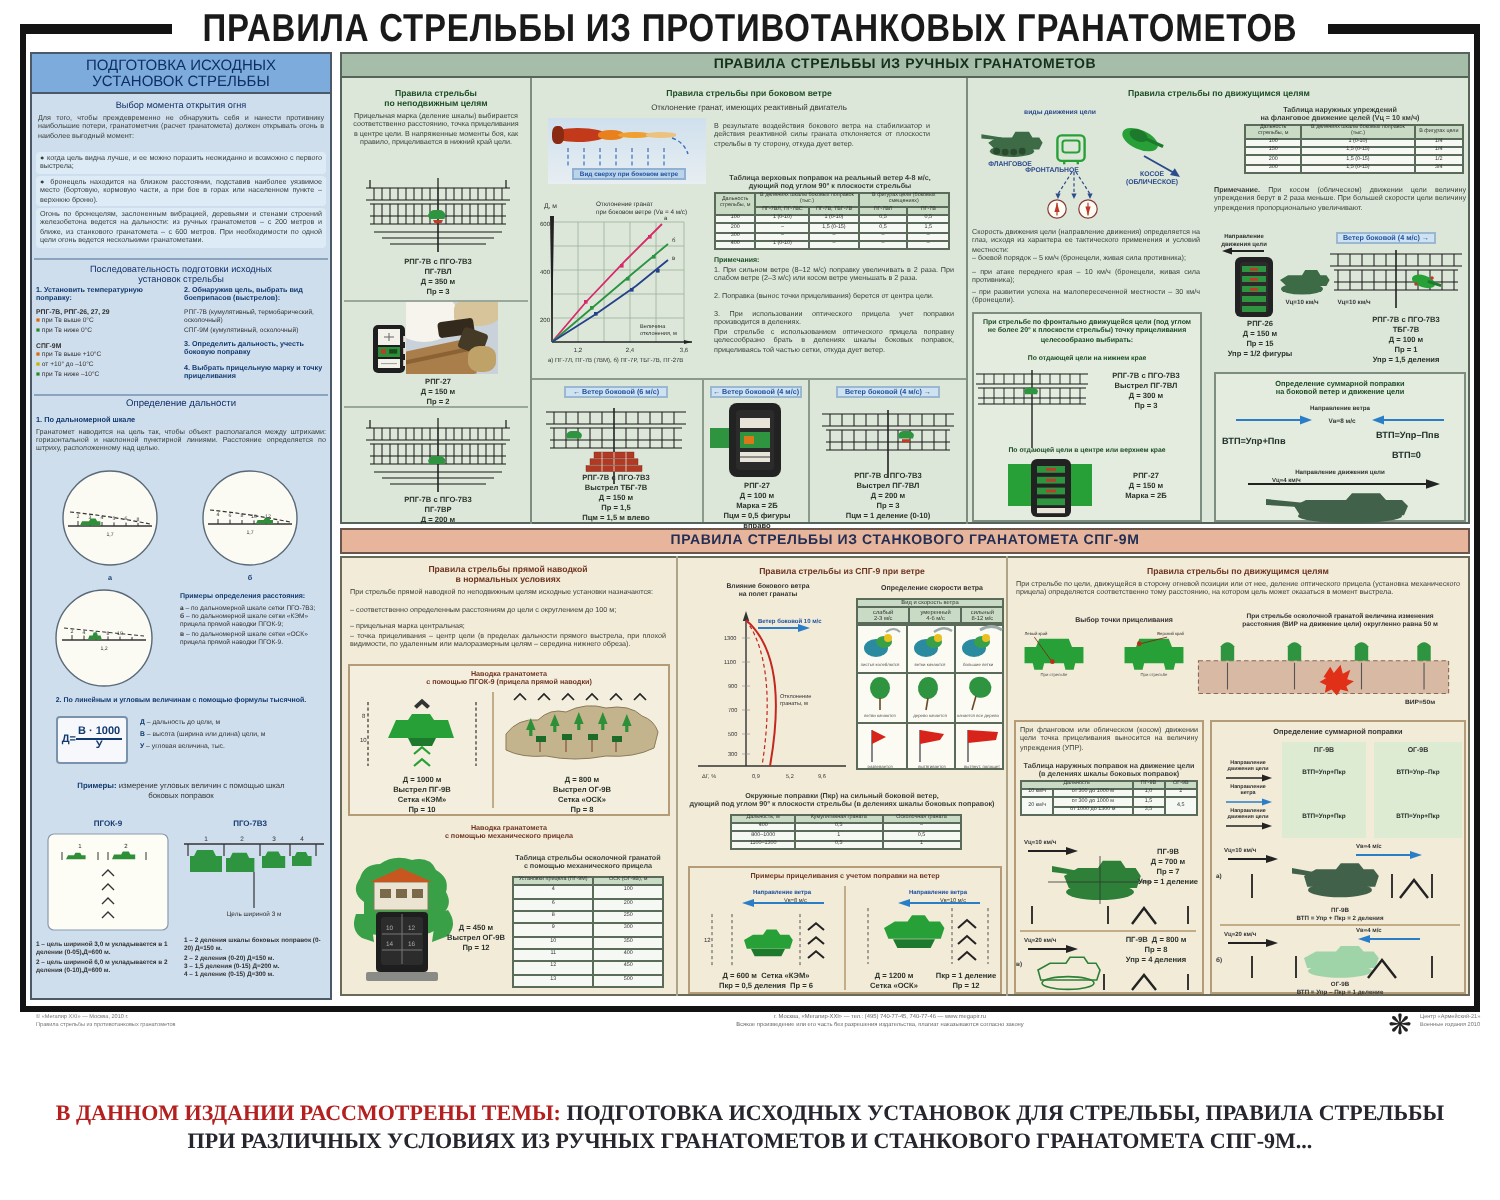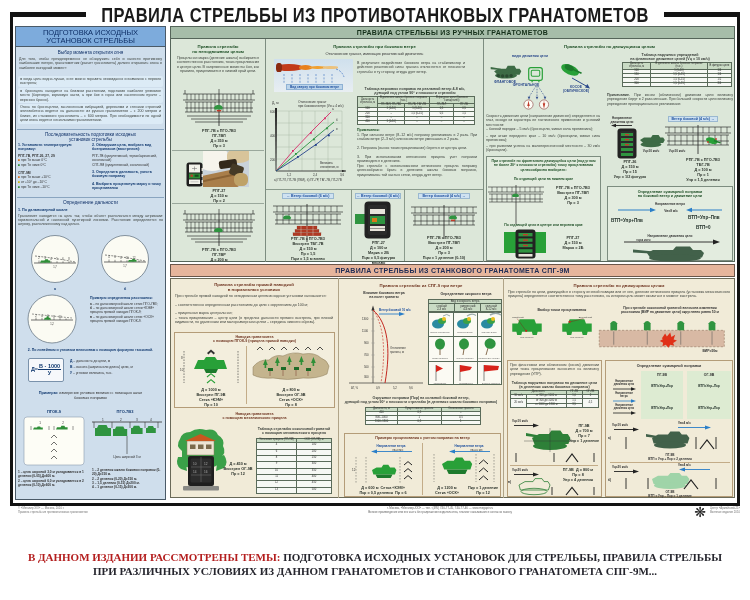--- a/index.html
+++ b/index.html
@@ -1295,13 +1295,13 @@
 <div class="a ctr" style="left:630px;top:490px;width:80px;font-size:3.1px;font-weight:bold;color:#333;">ОГ-9В<br>ВТП = Упр – Пкр = 1 деление</div>
 </div>
 
 <div class="a" style="left:18px;top:507px;width:160px;font-size:2.8px;line-height:1.4;color:#777;">© «Мегапир XXI» — Москва, 2010 г.<br>Правила стрельбы из противотанковых гранатометов</div>
 <div class="a ctr" style="left:240px;top:506px;width:400px;font-size:2.9px;line-height:1.4;color:#666;">г. Москва, «Мегапир-XXI» — тел.: (495) 740-77-45, 740-77-46 — www.megapir.ru<br>Всякое произведение или его часть без разрешения издательства, плагиат наказываются согласно закону</div>
 <div class="a" style="left:692px;top:504px;width:16px;height:16px;color:#222;font-size:14px;line-height:16px;text-align:center;">❋</div>
 <div class="a" style="left:710px;top:507px;width:34px;font-size:2.8px;line-height:1.4;color:#777;">Центр «Армейский-21»<br>Военные издания 2010</div>
 
 <div class="a ctr" style="left:0;top:550.5px;width:750px;font-family:'Liberation Serif',serif;font-size:11px;font-weight:bold;color:#26262e;white-space:nowrap;">
 <span style="color:#b41f1f;text-align:center;">В ДАННОМ ИЗДАНИИ РАССМОТРЕНЫ ТЕМЫ:</span> ПОДГОТОВКА ИСХОДНЫХ УСТАНОВОК ДЛЯ СТРЕЛЬБЫ, ПРАВИЛА СТРЕЛЬБЫ</div>
-<div class="a ctr" style="left:0;top:564.5px;width:750px;font-family:'Liberation Serif',serif;font-size:11px;font-weight:bold;color:#26262e;white-space:nowrap;">ПРИ РАЗЛИЧНЫХ УСЛОВИЯХ ИЗ ДАННОМ ГРАНАТОМЕТОВ И СТАНКОВОГО ГРАНАТОМЕТА СПГ-9М...</div>
+<div class="a ctr" style="left:0;top:564.5px;width:750px;font-family:'Liberation Serif',serif;font-size:11px;font-weight:bold;color:#26262e;white-space:nowrap;">ПРИ РАЗЛИЧНЫХ УСЛОВИЯХ ИЗ РУЧНЫХ ГРАНАТОМЕТОВ И СТАНКОВОГО ГРАНАТОМЕТА СПГ-9М...</div>
 
 </body></html>

